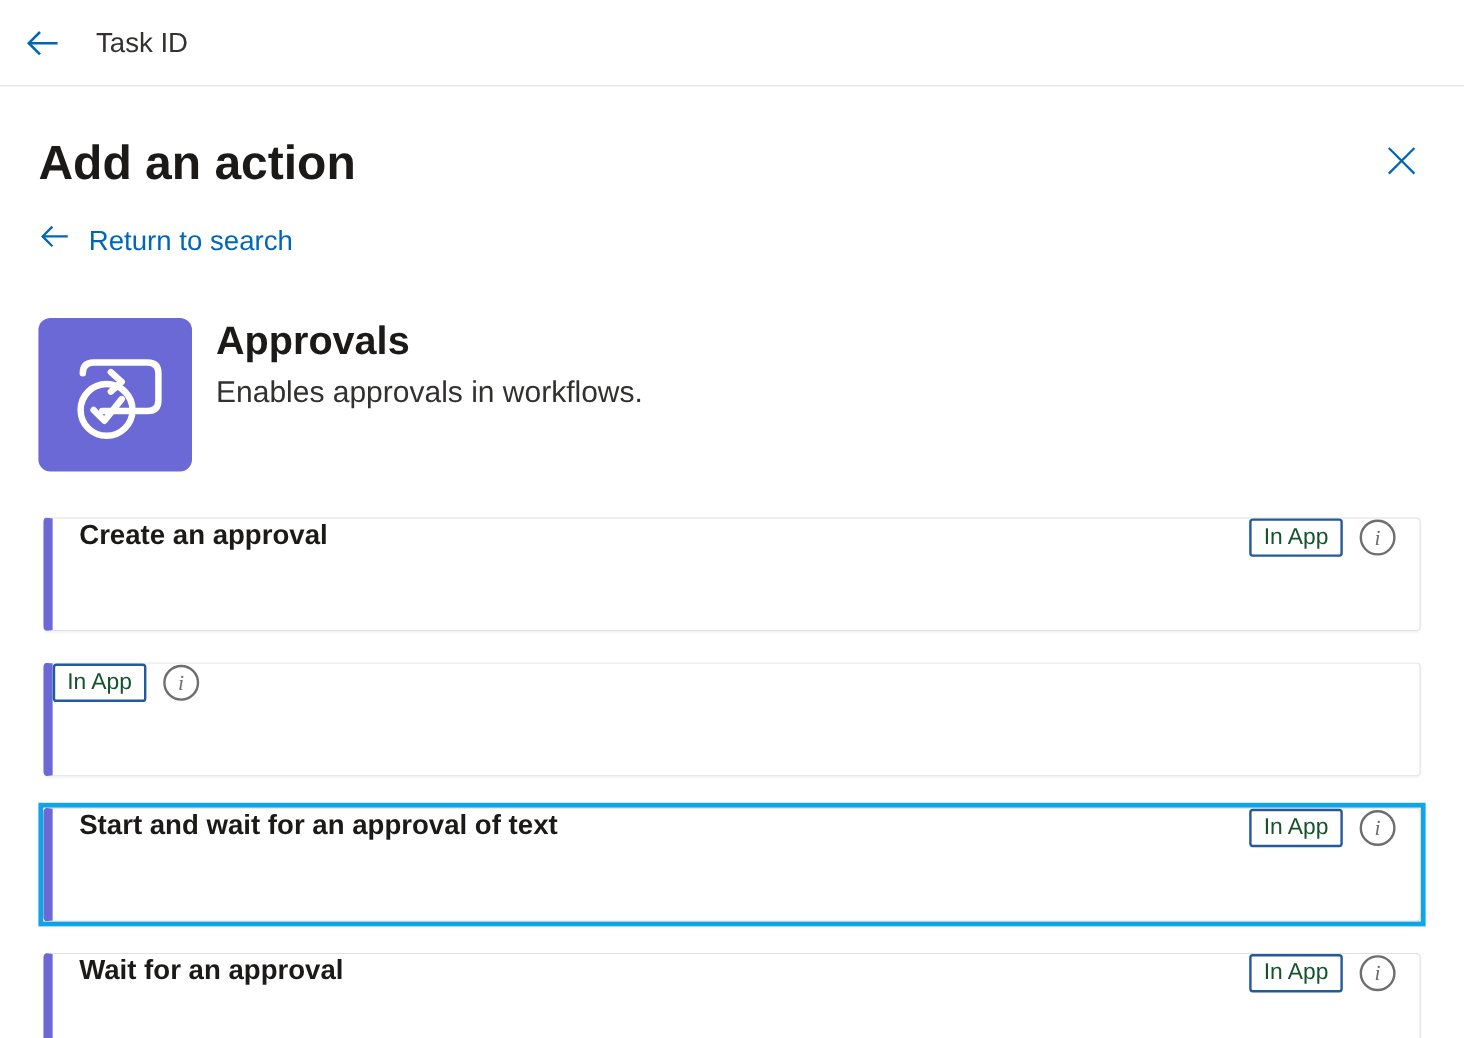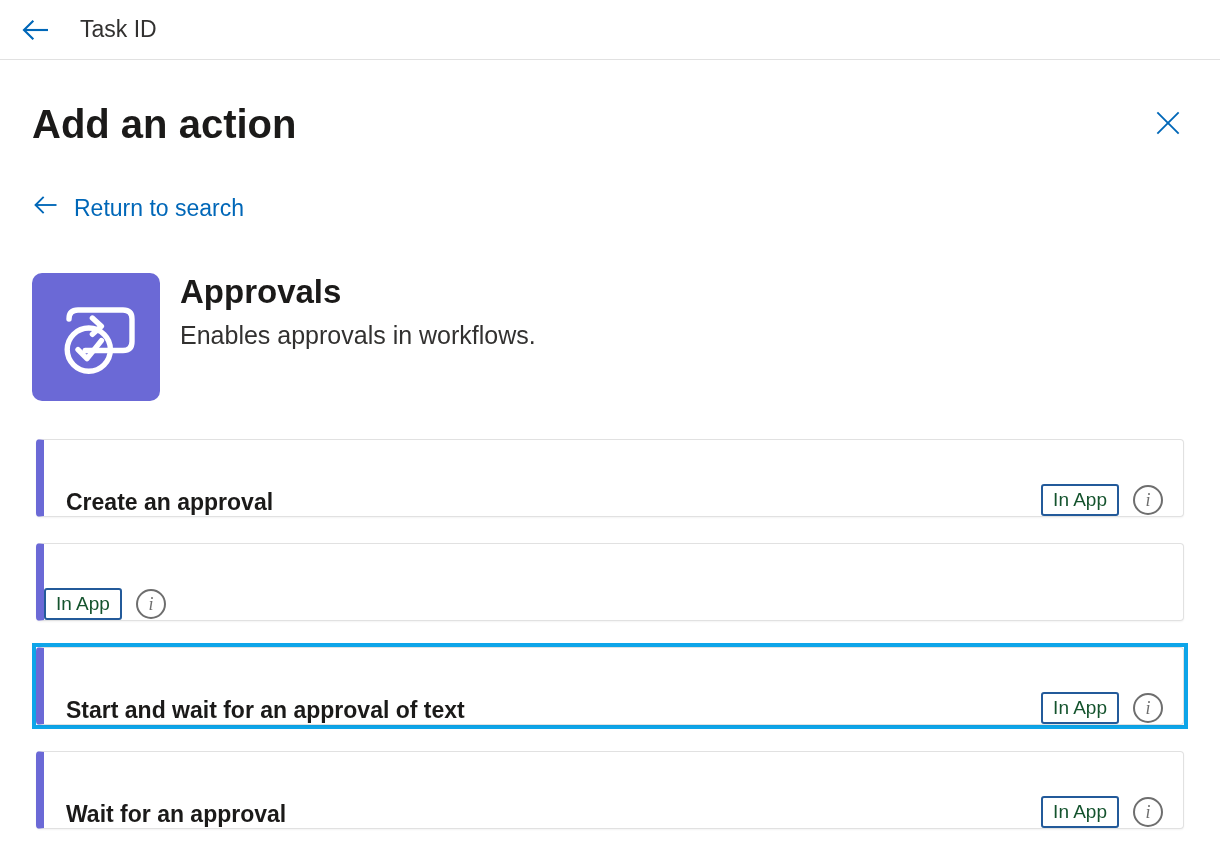--- a/index.html
+++ b/index.html
@@ -8,31 +8,31 @@
       background: #ffffff;
       color: #323130;
       width: 1220px;
       height: 865px;
       overflow: hidden;
     }
 
     .top-bar {
       display: flex;
       align-items: center;
-      height: 60px;
+      height: 72px;
       padding: 0 20px;
       border-bottom: 1px solid #e1e1e1;
       gap: 28px;
     }
     .top-back { color: #0067b8; cursor: pointer; display:flex; align-items:center;}
     .top-title { font-size: 23px; color: #323130; font-weight: 400; }
 
     .panel { padding: 42px 32px 0 32px; }
 
-    .panel-header { display: flex; justify-content: space-between; align-items: flex-end; margin-bottom: 44px; }
+    .panel-header { display: flex; justify-content: space-between; align-items: flex-start; margin-bottom: 24px; }
     .panel-title { font-size: 40px; font-weight: 600; color: #1b1a19; }
     .close-btn { color: #0067b8; cursor: pointer; padding: 4px; }
 
     .return-link {
       display: inline-flex; align-items: center; gap: 14px;
       color: #0067b8; font-size: 23px; font-weight: 400;
       cursor: pointer; margin-bottom: 48px;
     }
 
     .connector-header { display: flex; gap: 20px; margin-bottom: 34px; }
@@ -42,22 +42,22 @@
     }
     .connector-title { font-size: 33px; font-weight: 600; color: #1b1a19; margin-bottom: 10px; }
     .connector-desc  { font-size: 25px; font-weight: 400; color: #323130; }
 
     .action-list { display: flex; flex-direction: column; gap: 18px; }
 
     .action-card-wrap { border: 4px solid transparent; padding: 0; }
     .action-card-wrap.highlighted { border: 4px solid #0ea5e9; }
 
     .action-card {
-      display: flex; align-items: flex-end; justify-content: space-between;
-      height: 78px; padding: 0 20px 0 0;
+      display: flex; align-items: flex-start; justify-content: space-between;
+      height: 95px; padding: 0 20px 0 0;
       background: #ffffff; border: 1px solid #e1e1e1; border-left: 8px solid #6b69d6;
       border-radius: 4px; cursor: pointer;
       box-shadow: 0 1px 2px rgba(0,0,0,0.05);
     }
     .action-label { font-size: 23px; font-weight: 600; color: #1b1a19; padding-left: 22px; }
     .action-right { display: flex; align-items: center; gap: 14px; }
     .badge-inapp {
       border: 2px solid #235a9a; color: #14532d; font-size: 19px; font-weight: 400;
       padding: 3px 10px; border-radius: 3px;
     }

